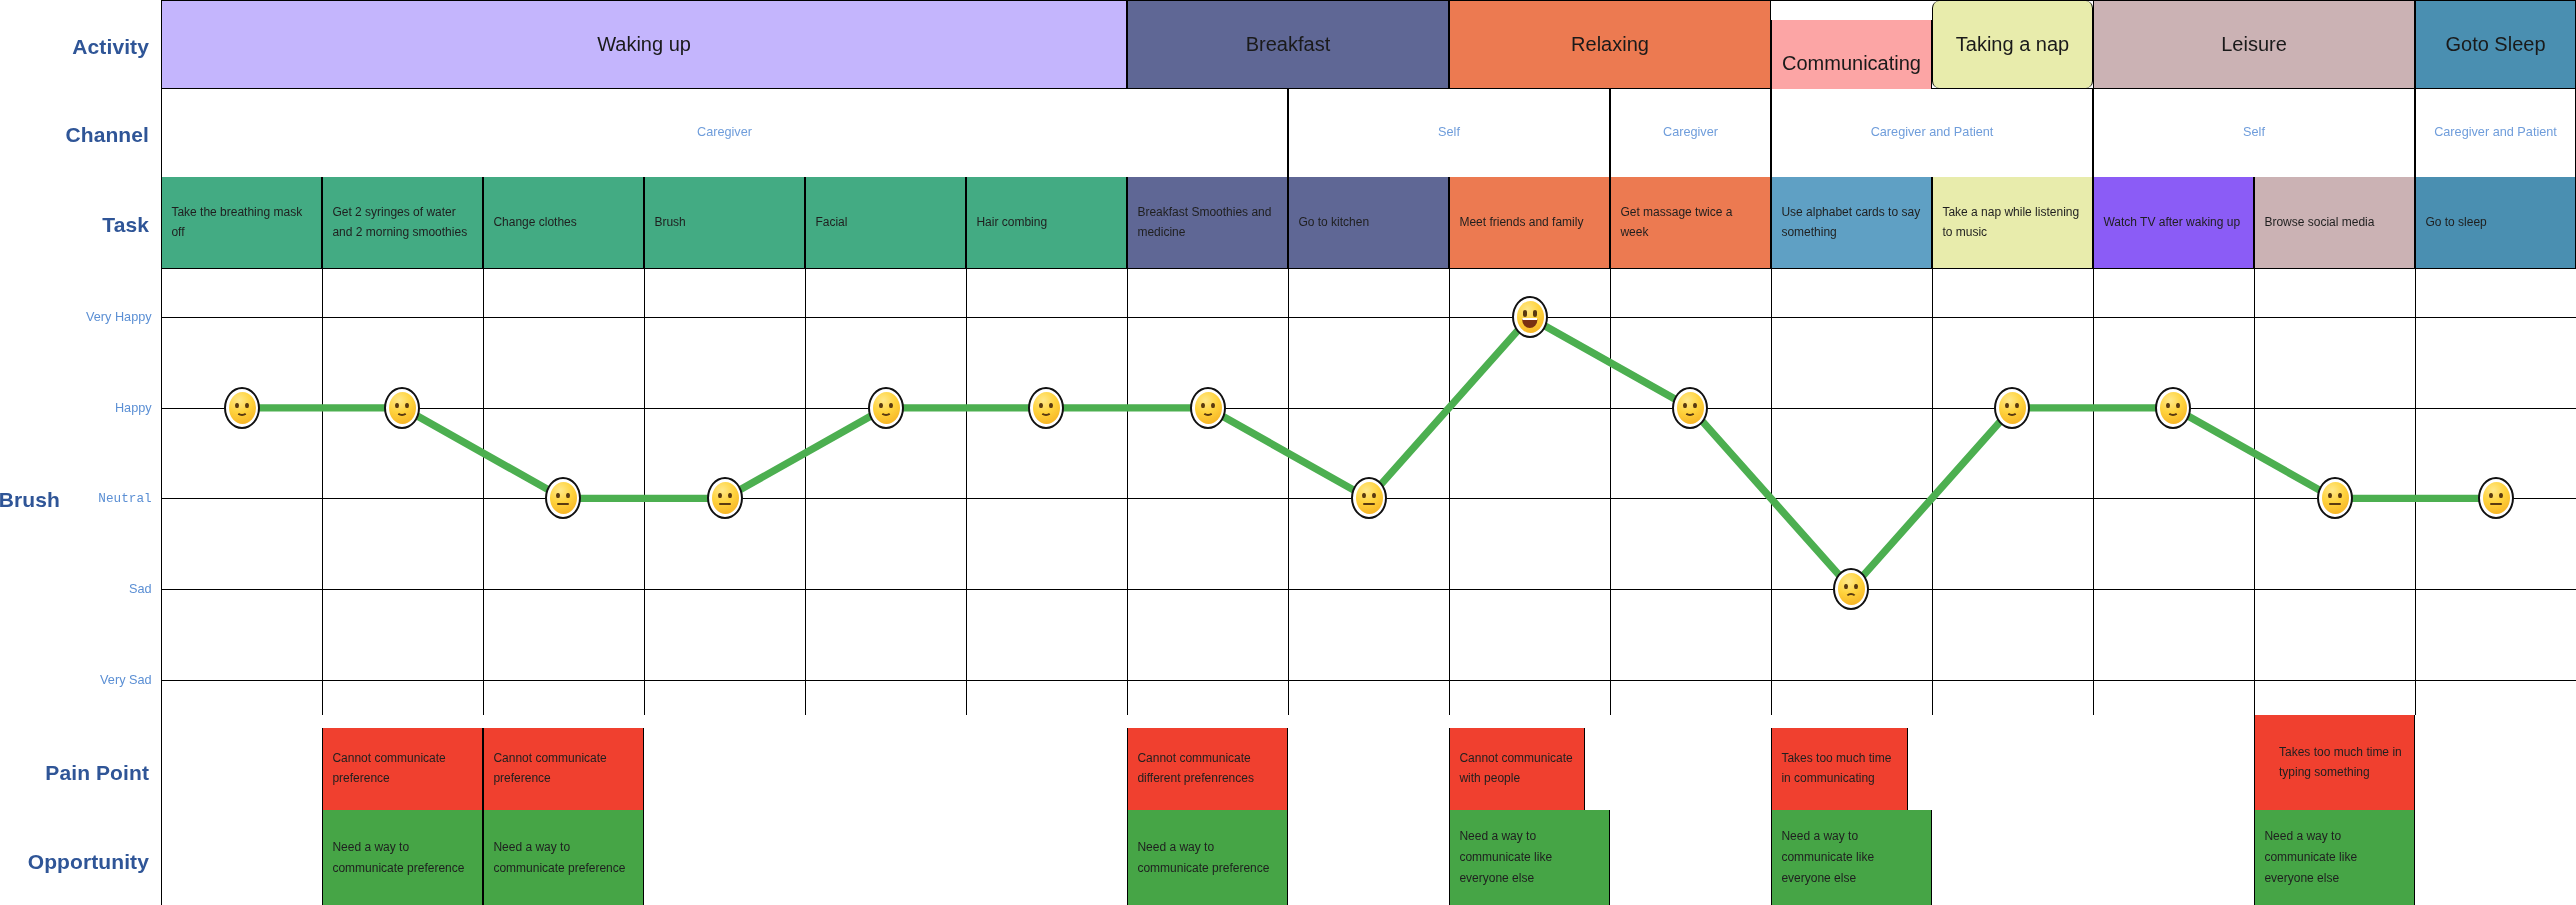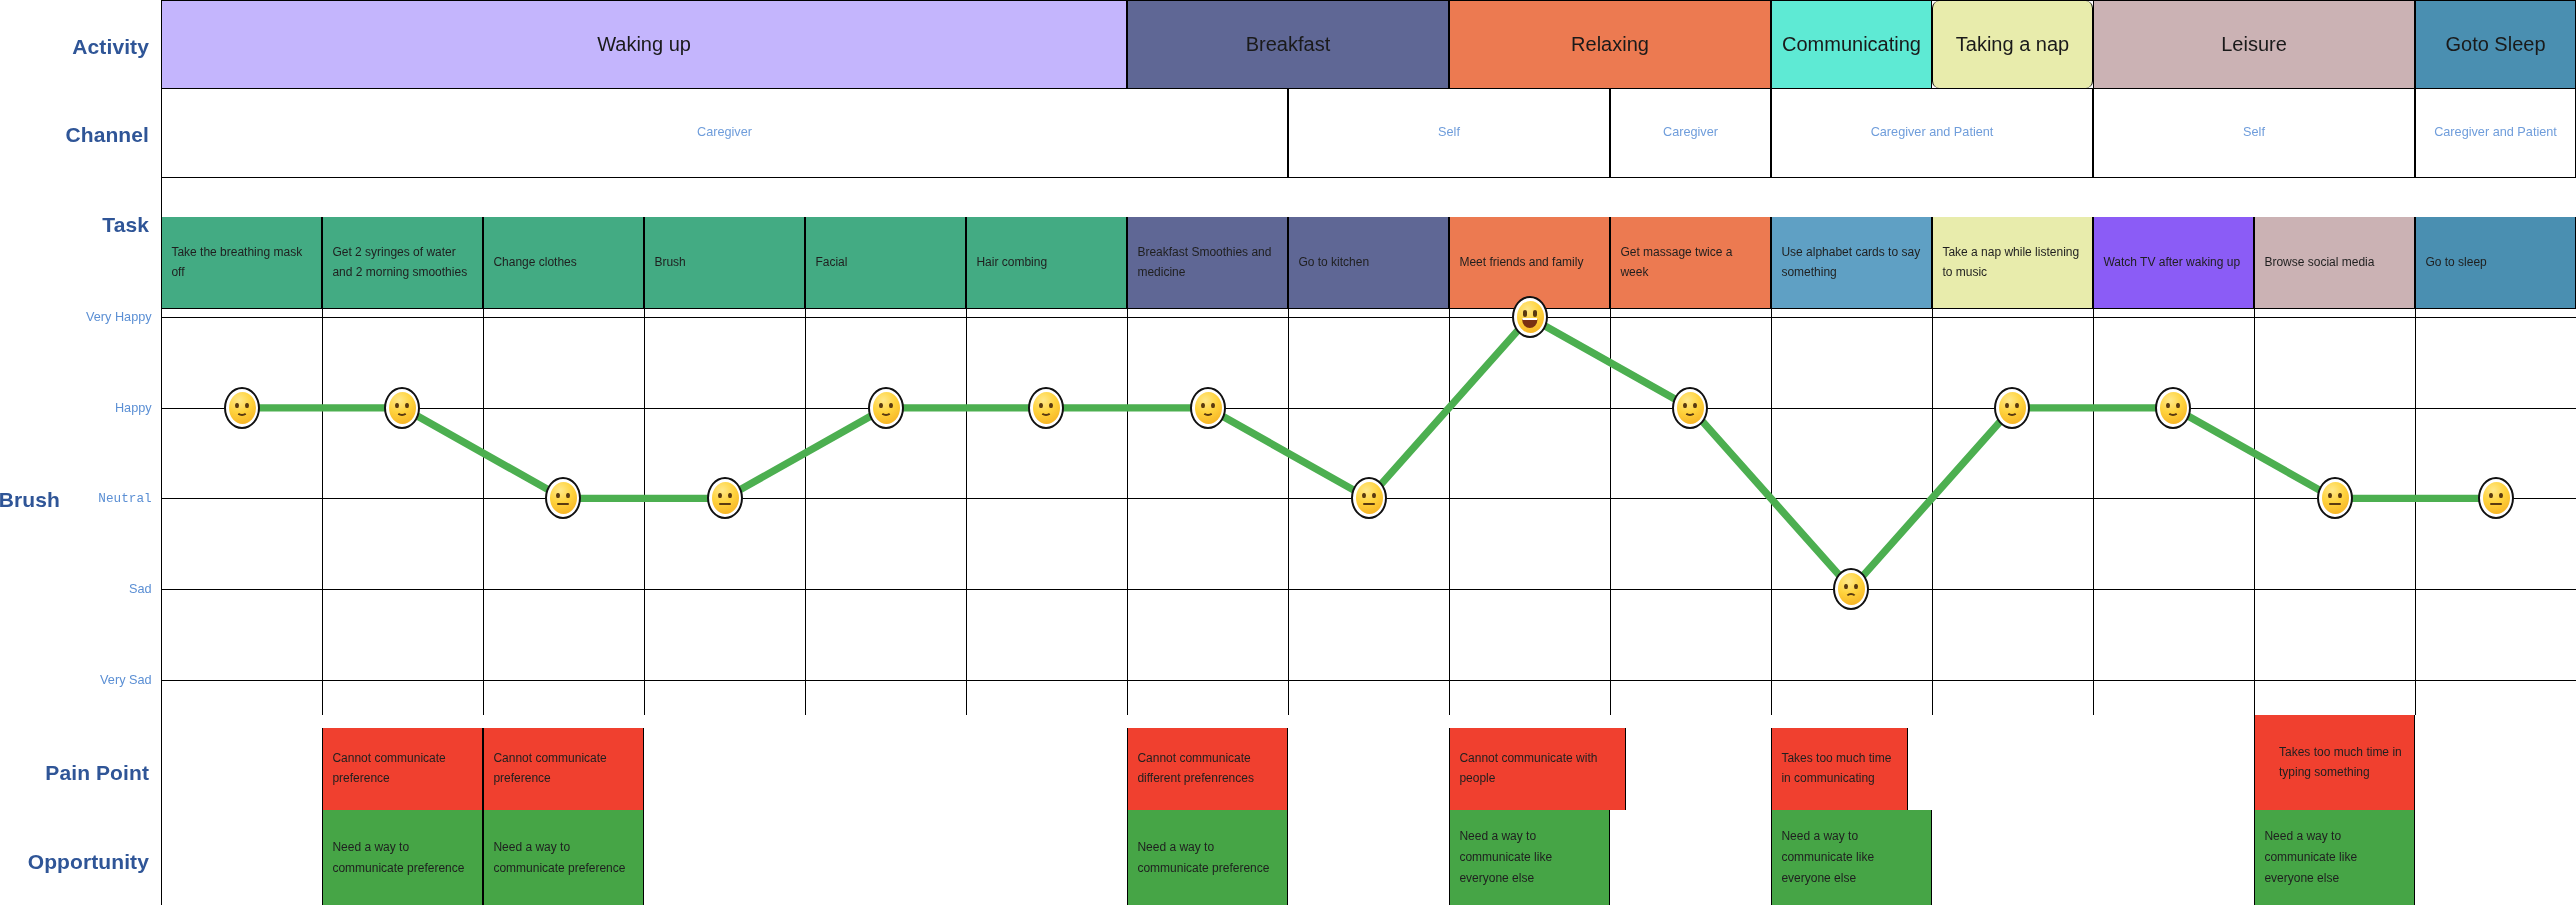--- a/index.html
+++ b/index.html
@@ -77,21 +77,21 @@
   .channel-band .cell {
     font-size: 12.7px;
     color: #6f9ddb;
     text-align: center;
     padding: 0 8px;
     line-height: 1.5;
     background: #fff;
   }
 
   
-  .task-band { top: 177px; height: 92px; border-bottom: 1.3px solid #000; margin-top: 40px; }
+  .task-band { top: 177px; height: 92px; border-bottom: 1.3px solid #000; }
   .task-band .cell {
     font-size: 12px;
     color: #1f1f1f;
     text-align: left;
     justify-content: flex-start;
     padding: 0 9.4px;
     line-height: 1.62;
   }
 
   
@@ -222,21 +222,21 @@
     <div class="mood-tick" style="top:498px;font-family:Liberation Mono, monospace;">Neutral</div>
     <div class="mood-tick" style="top:589px;">Sad</div>
     <div class="mood-tick" style="top:680px;">Very Sad</div>
   </div>
 
   <div class="grid">
     <div class="band activity-band" id="activity-row">
         <div class="cell" style="left: 0px; width: 966px; background: #c4b5fd;">Waking up</div>
         <div class="cell" style="left: 966px; width: 322px; background: rgb(95, 103, 149);">Breakfast</div>
         <div class="cell" style="left: 1288px; width: 322px; background: rgb(236, 122, 81);">Relaxing</div>
-        <div class="cell" style="left: 1610px; width: 161px; background: #5eead4;">Communicating</div>
+        <div class="cell" style="left: 1610px; width: 161px; background: #fca5a5; margin-top: 19px;">Communicating</div>
         <div class="cell" style="left: 1771px; width: 161px; background: rgb(232, 236, 172); border-radius: 7px;">Taking a nap</div>
         <div class="cell" style="left: 1932px; width: 322px; background: rgb(203, 178, 180);">Leisure</div>
         <div class="cell" style="left: 2254px; width: 161px; background: rgb(74, 143, 177);">Goto Sleep</div>
       </div>
     <div class="band channel-band" id="channel-row">
         <div class="cell" style="left: 0px; width: 1127px;">Caregiver</div>
         <div class="cell" style="left: 1127px; width: 322px;">Self</div>
         <div class="cell" style="left: 1449px; width: 161px;">Caregiver</div>
         <div class="cell" style="left: 1610px; width: 322px;">Caregiver and Patient</div>
         <div class="cell" style="left: 1932px; width: 322px;">Self</div>
@@ -386,21 +386,21 @@
             <span class="eye l"></span>
             <span class="eye r"></span>
             <span class="mouth"></span>
           </span>
         </div>
       </div>
     <div class="band pain-band" id="pain-row">
         <div class="pain-box" style="left: 161px; width: 161px; height: 82px;">Cannot communicate preference</div>
         <div class="pain-box" style="left: 322px; width: 161px; height: 82px;">Cannot communicate preference</div>
         <div class="pain-box" style="left: 966px; width: 161px; height: 82px;">Cannot communicate different prefenrences</div>
-        <div class="pain-box" style="left: 1288px; width: 177px; height: 82px;">Cannot communicate with people</div>
+        <div class="pain-box" style="left: 1288px; width: 136px; height: 82px;">Cannot communicate with people</div>
         <div class="pain-box" style="left: 1610px; width: 137px; height: 82px;">Takes too much time in communicating</div>
         <div class="pain-box" style="left: 2093px; width: 161px; height: 95px; padding-left: 24px;">Takes too much time in typing something</div>
       </div>
     <div class="band opp-band" id="opp-row">
         <div class="opp-box" style="left: 161px; width: 161px;">Need a way to communicate preference</div>
         <div class="opp-box" style="left: 322px; width: 161px;">Need a way to communicate preference</div>
         <div class="opp-box" style="left: 966px; width: 161px;">Need a way to communicate preference</div>
         <div class="opp-box" style="left: 1288px; width: 161px;">Need a way to communicate like everyone else</div>
         <div class="opp-box" style="left: 1610px; width: 161px;">Need a way to communicate like everyone else</div>
         <div class="opp-box" style="left: 2093px; width: 161px;">Need a way to communicate like everyone else</div>

